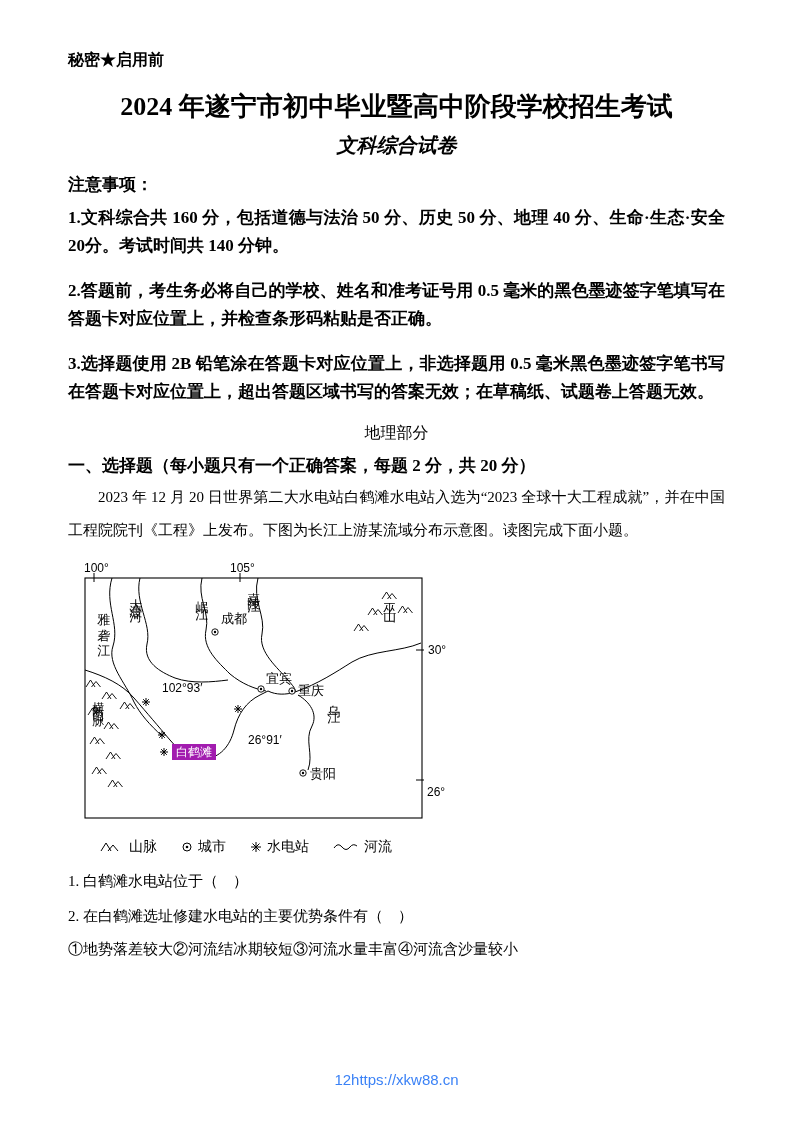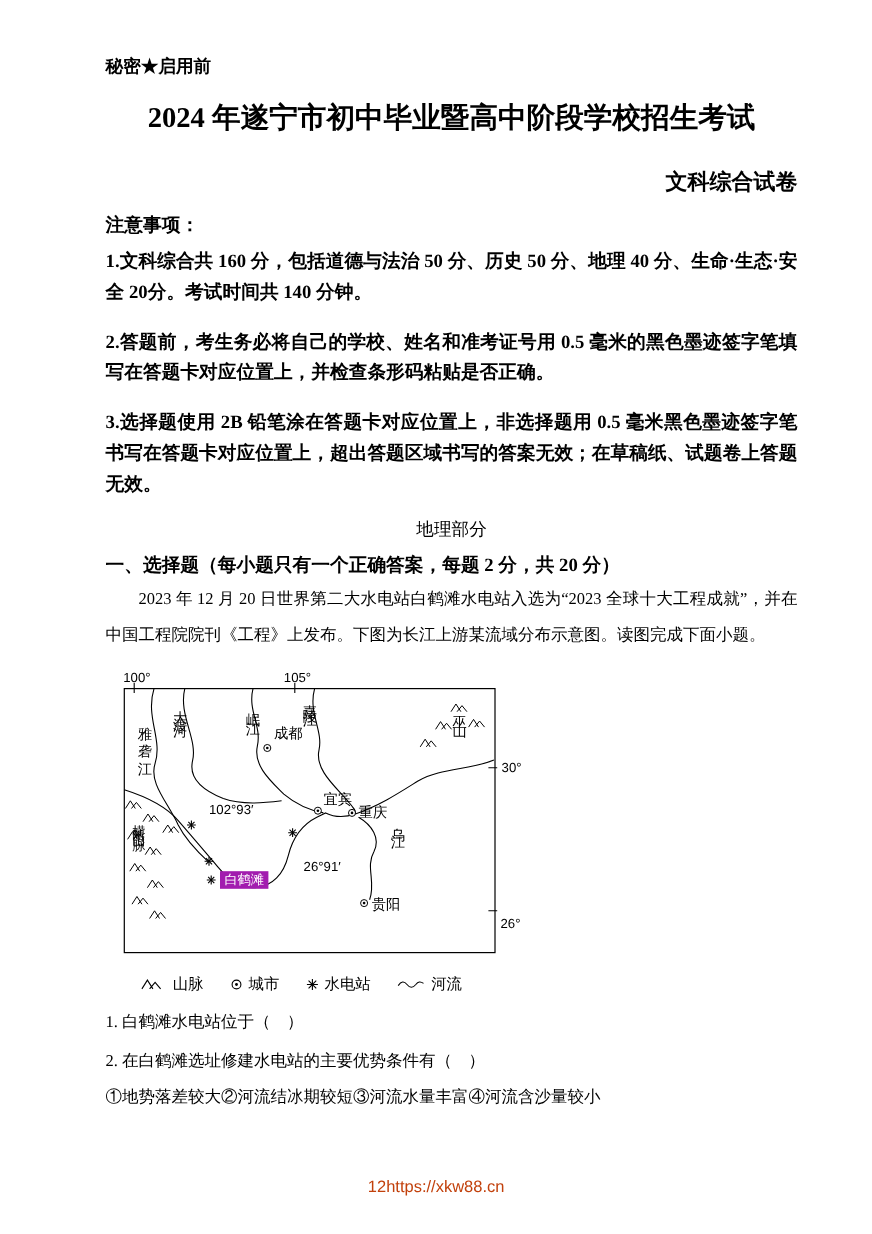--- a/index.html
+++ b/index.html
@@ -3,25 +3,25 @@
 <meta charset="utf-8">
 <style>
   * { box-sizing: border-box; }
   html, body { margin: 0; padding: 0; }
   body {
     width: 793px; height: 1122px;
     background: #ffffff; color: #000;
     font-family: "Liberation Serif", "DejaVu Serif", serif;
     position: relative; overflow: hidden;
   }
-  .page { padding: 50px 68px 0 96px; }
+  .page { padding: 50px 68px 0 68px; }
 
   .secrecy { font-size: 16px; font-weight: 700; }
   .title   { font-size: 26px; font-weight: 700; text-align: center; margin-top: 18px; }
-  .subtitle{ font-size: 20px; font-weight: 700; text-align: right; margin-top: 28px; }
+  .subtitle{ font-size: 20px; font-weight: 700; text-align: center; margin-top: 8px; font-style: italic; }
 
   .notes-heading { font-size: 17px; font-weight: 700; margin-top: 14px; }
   .note { font-size: 17px; font-weight: 700; line-height: 1.65; text-align: justify; margin-top: 8px; }
 
   .part-title { font-size: 16px; text-align: center; margin-top: 12px; }
   .qtype { font-size: 17px; font-weight: 700; margin-top: 10px; }
   .intro { font-size: 15px; line-height: 2.2; text-indent: 2em; text-align: justify; margin-top: 4px; }
 
   .mapfig { position: relative; width: 380px; margin: 14px 0 0 12px;
             font-family: "Liberation Sans", "DejaVu Sans", sans-serif; }
@@ -33,21 +33,21 @@
              padding: 2px 4px; line-height: 1; }
   .legend { display: flex; align-items: center; margin: 8px 0 0 20px; font-size: 14px; }
   .legend .item { display: flex; align-items: center; gap: 5px; margin-right: 24px; }
 
   .q-stem { font-size: 15px; margin-top: 16px; }
   .options { display: grid; grid-template-columns: 1fr 1fr; row-gap: 14px;
              font-size: 15px; margin-top: 12px; }
   .choices-line { font-size: 15px; margin-top: 14px; }
 
   .footer { position: absolute; left: 0; right: 0; bottom: 34px; text-align: center;
-            font-size: 15px; color: #c2410c;
+            font-size: 15px; color: #3b82f6;
             font-family: "Liberation Sans", "DejaVu Sans", sans-serif; }
 </style>
 </head>
 <body>
 
 <div class="page">
 
   <div class="secrecy">秘密★启用前</div>
   <div class="title">2024 年遂宁市初中毕业暨高中阶段学校招生考试</div>
   <div class="subtitle">文科综合试卷</div>

